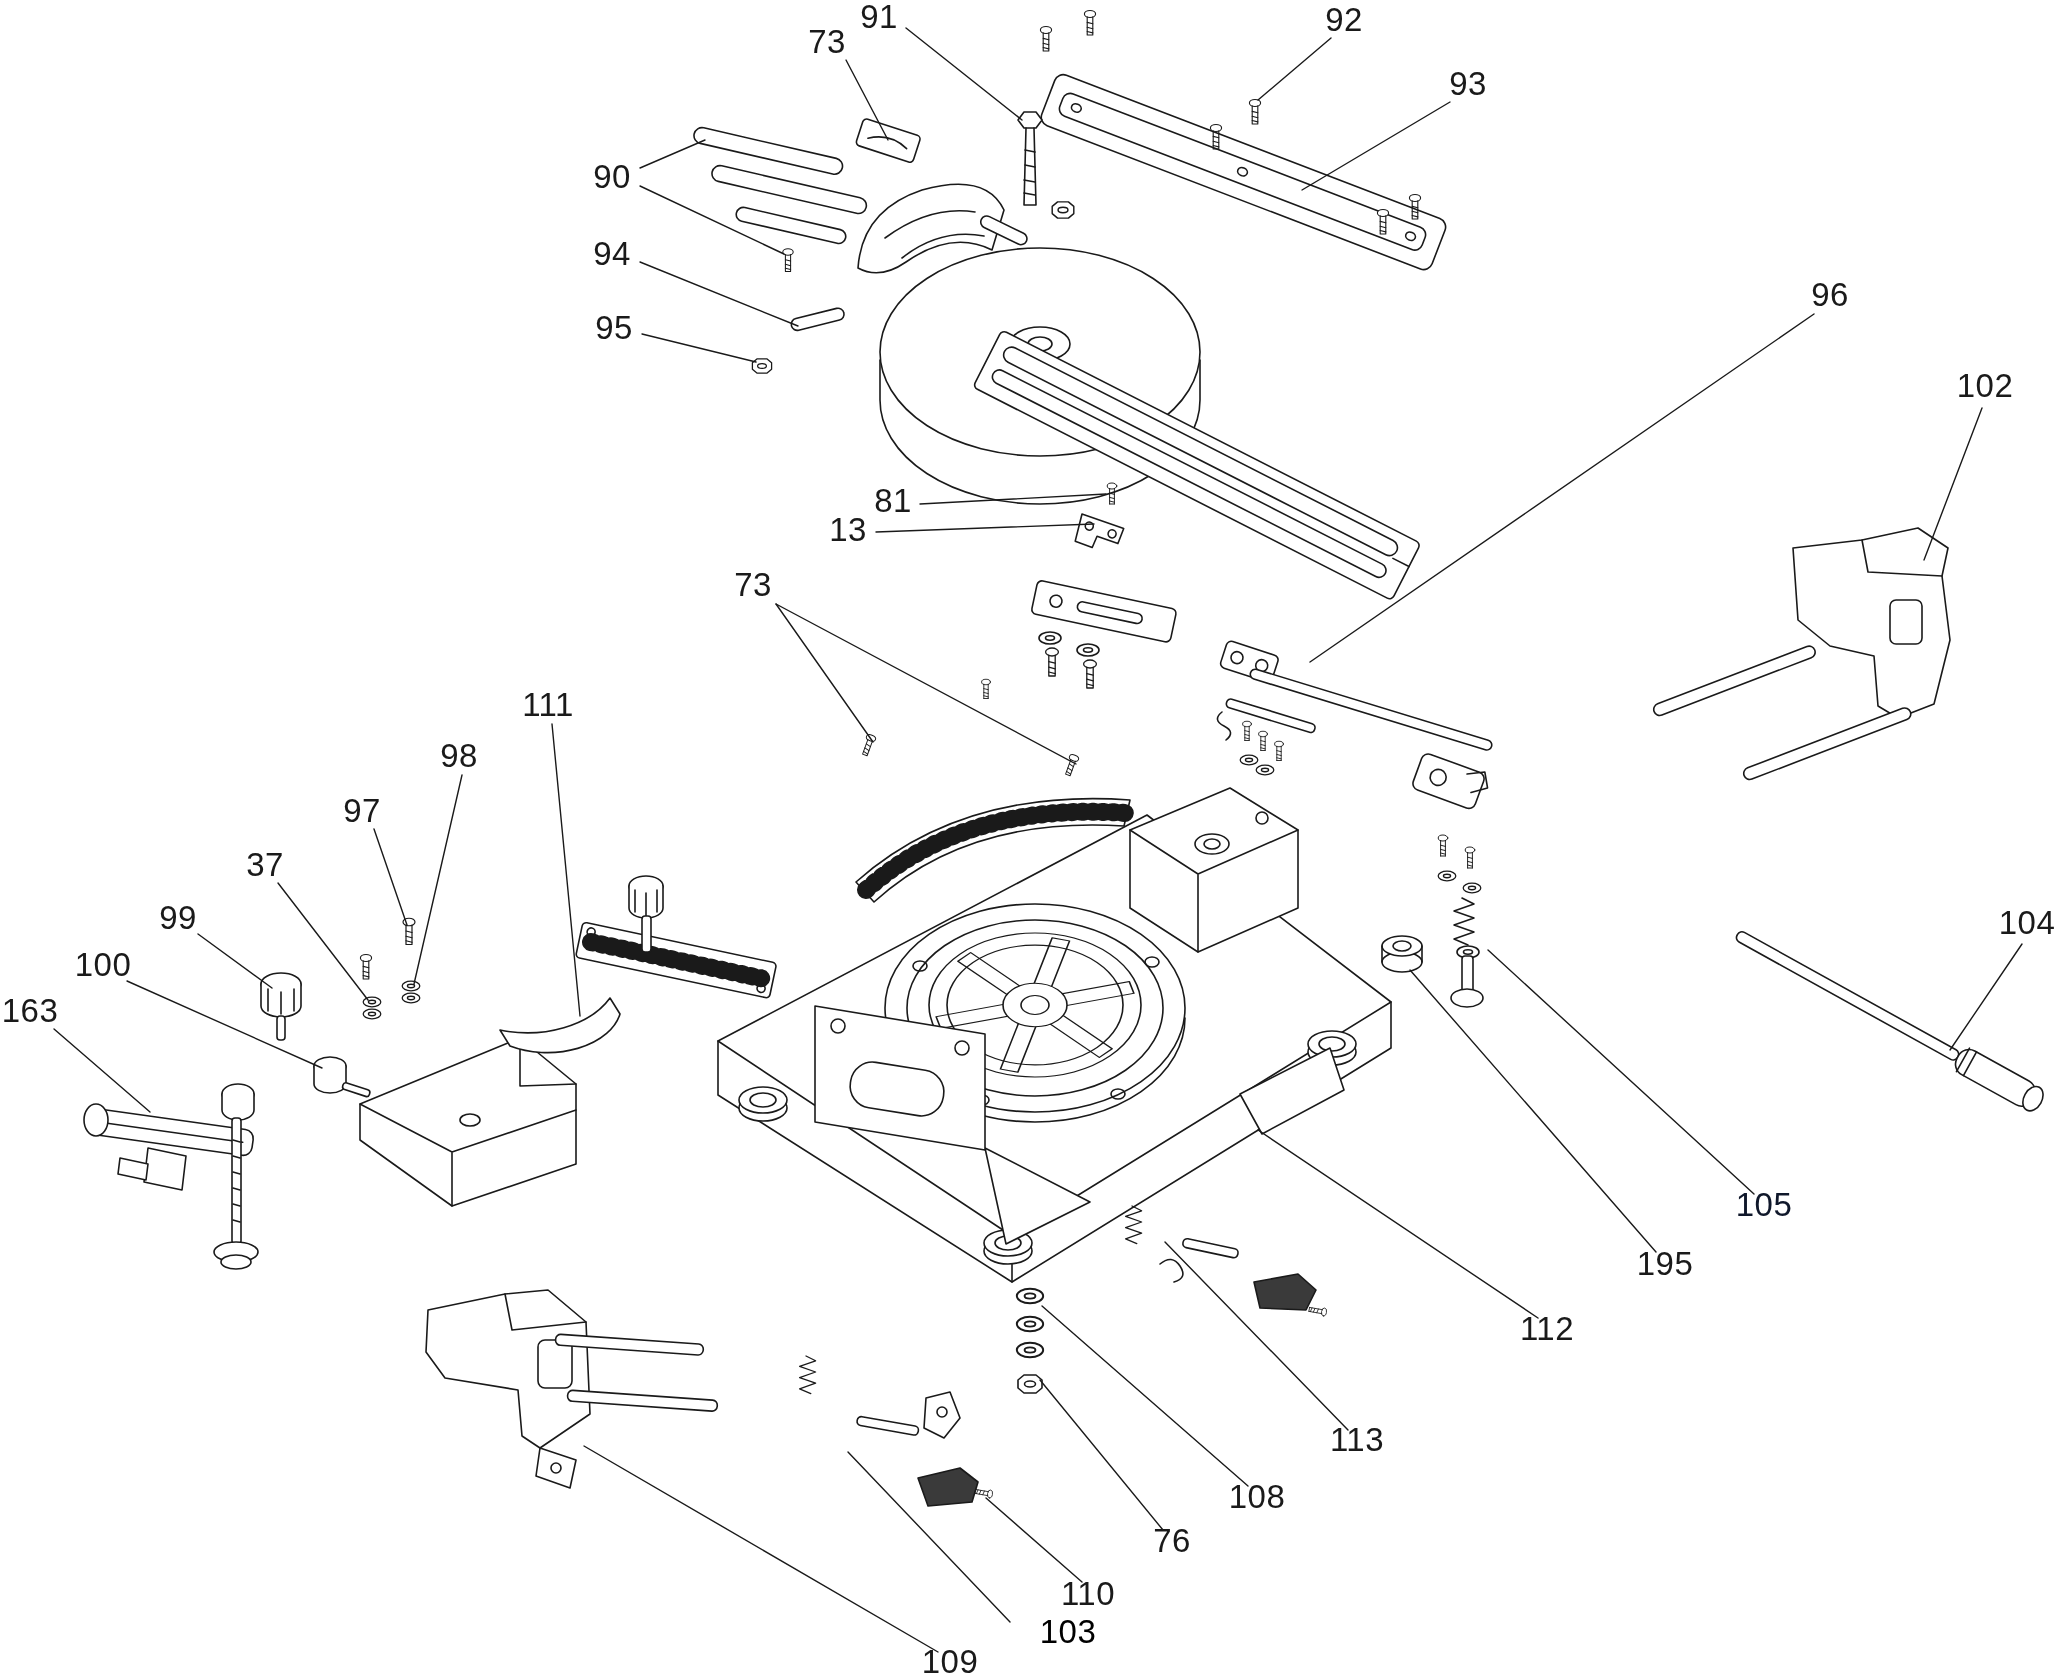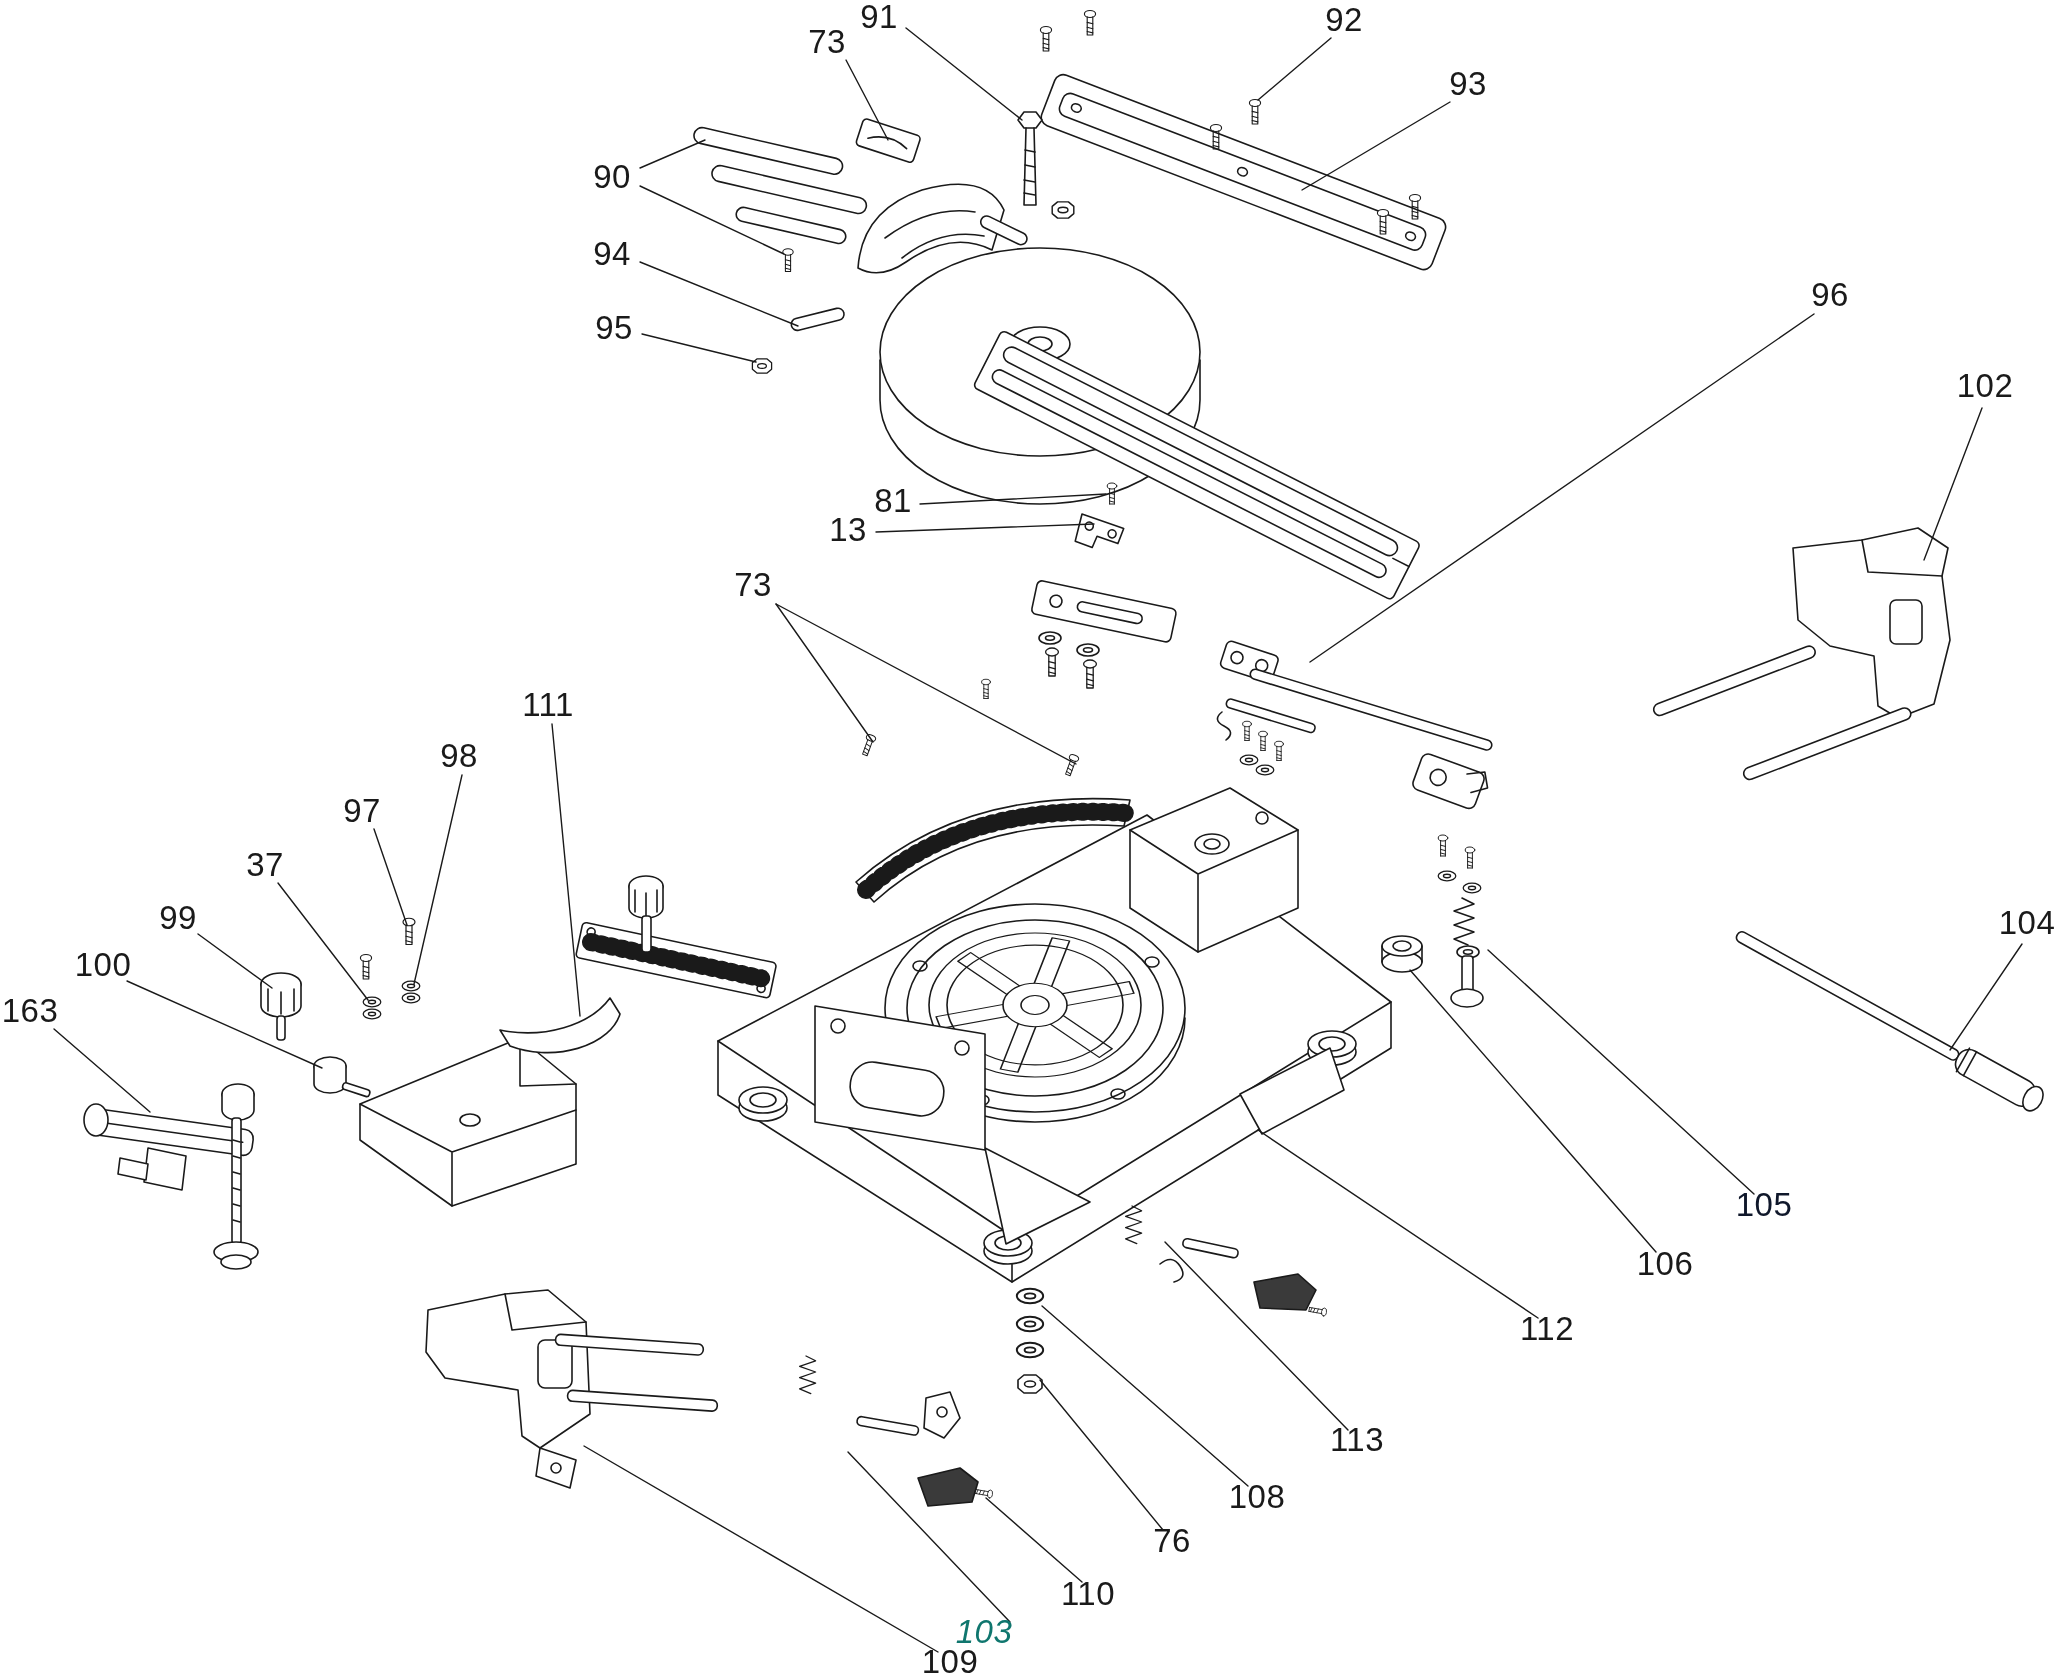--- a/index.html
+++ b/index.html
@@ -370,23 +370,23 @@
       <div class="callout" style="left: 753px; top: 585px; color: rgb(26, 26, 26);">73</div>
       <div class="callout" style="left: 548px; top: 705px; color: rgb(26, 26, 26);">111</div>
       <div class="callout" style="left: 459px; top: 756px; color: rgb(26, 26, 26);">98</div>
       <div class="callout" style="left: 362px; top: 811px; color: rgb(26, 26, 26);">97</div>
       <div class="callout" style="left: 265px; top: 865px; color: rgb(26, 26, 26);">37</div>
       <div class="callout" style="left: 178px; top: 918px; color: rgb(26, 26, 26);">99</div>
       <div class="callout" style="left: 103px; top: 965px; color: rgb(26, 26, 26);">100</div>
       <div class="callout" style="left: 30px; top: 1011px; color: rgb(26, 26, 26);">163</div>
       <div class="callout" style="left: 2027px; top: 923px; color: rgb(26, 26, 26);">104</div>
       <div class="callout" style="left: 1764px; top: 1205px; color: #0f172a;">105</div>
-      <div class="callout" style="left: 1665px; top: 1264px; color: rgb(26, 26, 26);">106</div>
+      <div class="callout" style="left: 1665px; top: 1264px; color: rgb(26, 26, 26);">195</div>
       <div class="callout" style="left: 1547px; top: 1329px; color: rgb(26, 26, 26);">112</div>
       <div class="callout" style="left: 1357px; top: 1440px; color: rgb(26, 26, 26);">113</div>
       <div class="callout" style="left: 1257px; top: 1497px; color: rgb(26, 26, 26);">108</div>
       <div class="callout" style="left: 1172px; top: 1541px; color: rgb(26, 26, 26);">76</div>
       <div class="callout" style="left: 1088px; top: 1594px; color: rgb(26, 26, 26);">110</div>
-      <div class="callout" style="left: 984px; top: 1632px; color: #0f766e; font-style: italic;">103</div>
+      <div class="callout" style="left: 1068px; top: 1632px; color: #000000;">103</div>
       <div class="callout" style="left: 950px; top: 1662px; color: rgb(26, 26, 26);">109</div>
     </div>
 
 </div>
 
 </body></html>

